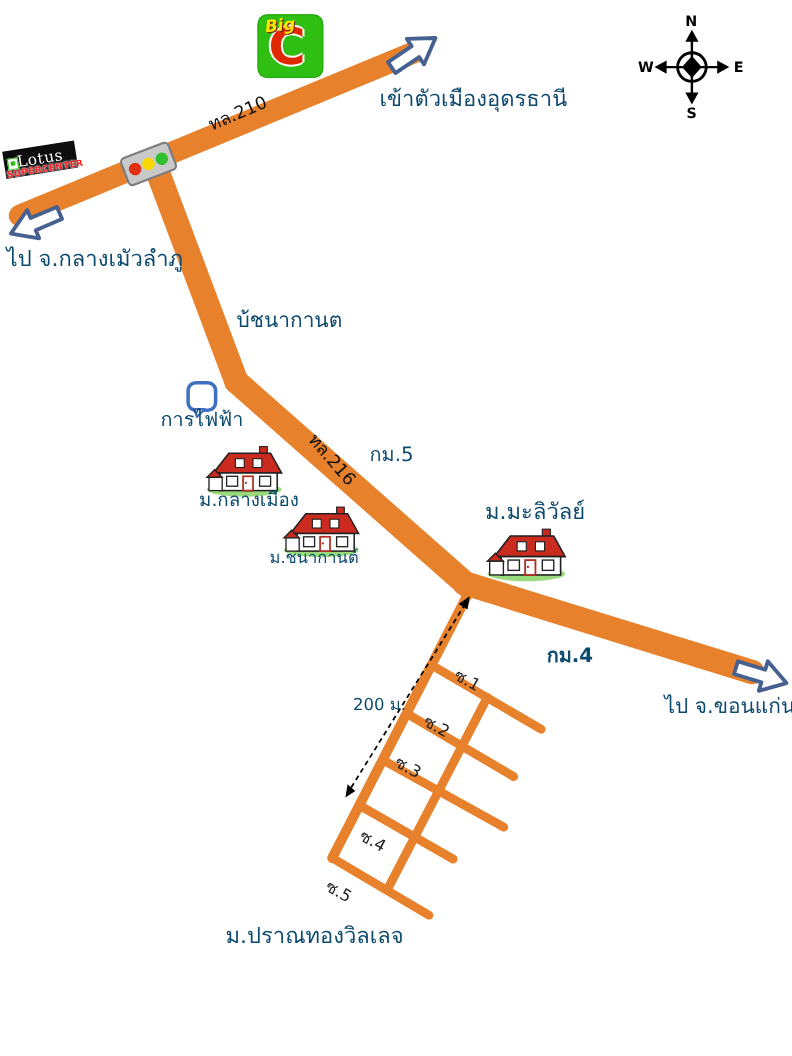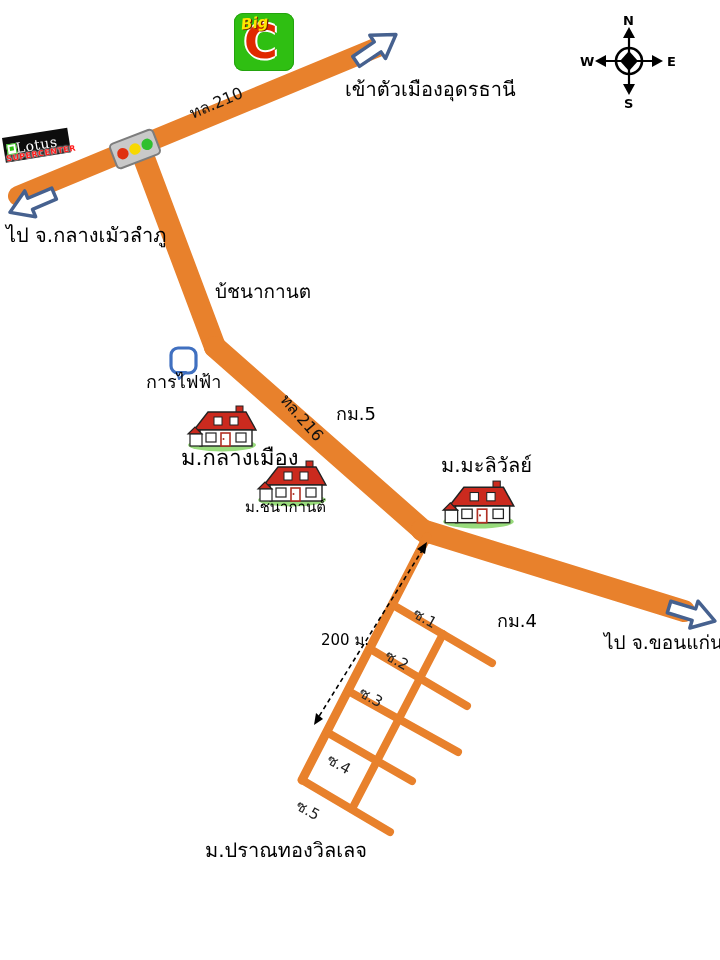--- a/index.html
+++ b/index.html
@@ -2,21 +2,21 @@
 <html><head>
 <meta charset="utf-8">
 <style>
   html,body{margin:0;padding:0;}
   body{
     width:720px;height:960px;position:relative;background:#ffffff;overflow:hidden;
     font-family:"DejaVu Sans","Liberation Sans",sans-serif;
   }
   #map-canvas{position:absolute;left:0;top:0;width:720px;height:960px;}
   .label{
-    position:absolute;color:#000000;font-size:18px;white-space:nowrap;
+    position:absolute;color:#0c4a6e;font-size:18px;white-space:nowrap;
     transform-origin:left top;line-height:1.1;
   }
   .label.small{font-size:15px;text-align:right;}
   .label.road-tag{font-size:16px;color:#111;}
   .soi{position:absolute;font-size:15px;color:#222;transform-origin:left top;white-space:nowrap;}
   .compass-letter{position:absolute;font-size:13px;font-weight:bold;color:#000;}
   
   .bigc{
     position:absolute;left:234px;top:13px;width:60px;height:58px;
     background:#2fbf12;border-radius:9px;box-shadow:0 0 0 1px #24a30e inset;
@@ -148,27 +148,27 @@
 <span class="label" style="left:6px;top:224px;font-size:20px;">ไป จ.กลางเมัวลำภู</span>
 
 <span class="label" style="left:215px;top:281px;font-size:19px;">บ้ชนากานต</span>
 
 <span class="label" style="left:146px;top:372px;">การไฟฟ้า</span>
 
 <span class="label road-tag" style="left:290px;top:391px;transform:rotate(49deg);">ทล.216</span>
 
 <span class="label" style="left:336px;top:404px;">กม.5</span>
 
-<span class="label" style="left:181px;top:446px;font-size:22px;">ม.กลางเมือง</span>
+<span class="label" style="left:181px;top:446px;font-size:17px;">ม.กลางเมือง</span>
 
 <span class="label" style="left:245px;top:499px;font-size:15px;">ม.ชนากานต์</span>
 
 <span class="label" style="left:441px;top:454px;font-size:20px;text-align:right;">ม.มะลิวัลย์</span>
 
-<span class="label" style="left:497px;top:611px;">กม.4</span>
+<span class="label" style="left:497px;top:587px;font-weight:bold;">กม.4</span>
 
 <span class="label" style="left:604px;top:632px;font-size:19px;">ไป จ.ขอนแก่น</span>
 
 <span class="label small" style="left:321px;top:632px;">200 ม.</span>
 
 <span class="soi" style="left:420px;top:602px;transform:rotate(29deg);">ซ.1</span>
 <span class="soi" style="left:392px;top:644px;transform:rotate(29deg);">ซ.2</span>
 <span class="soi" style="left:366px;top:681px;transform:rotate(29deg);">ซ.3</span>
 <span class="soi" style="left:334px;top:748px;transform:rotate(29deg);">ซ.4</span>
 <span class="soi" style="left:303px;top:794px;transform:rotate(29deg);">ซ.5</span>

